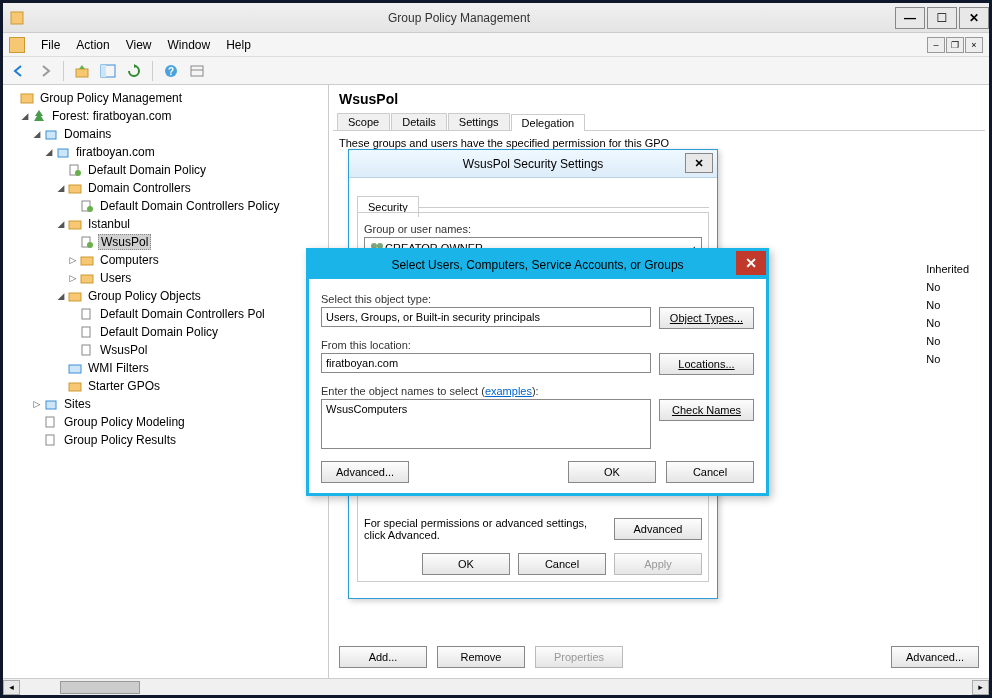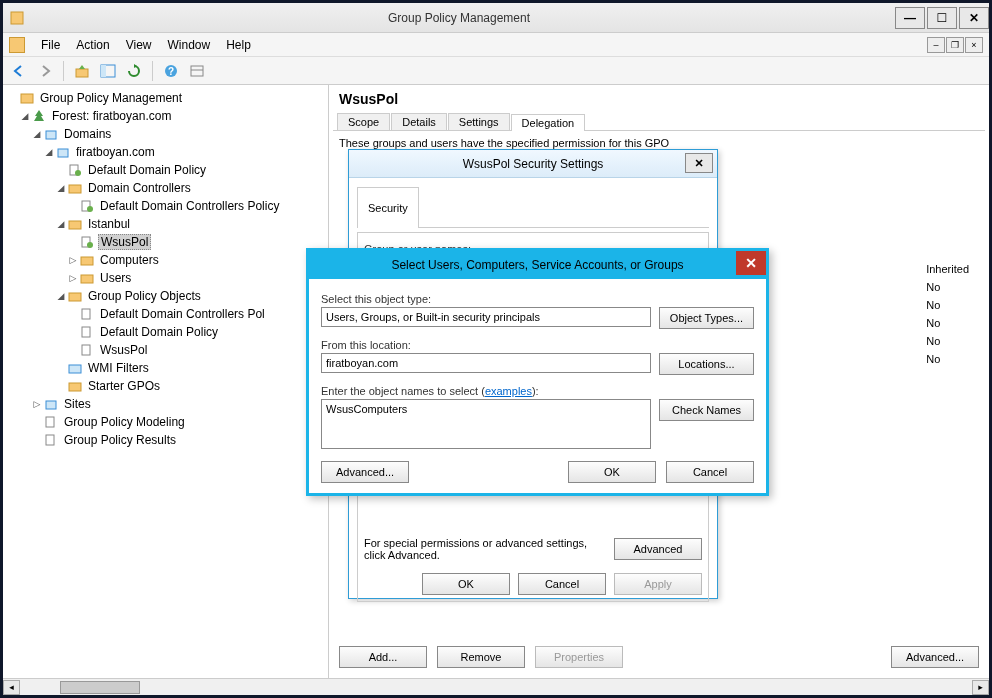--- a/index.html
+++ b/index.html
@@ -42,31 +42,31 @@
 .bottom-buttons { display: flex; gap: 10px; padding: 6px; }
 .wbtn { min-width: 88px; height: 22px; border: 1px solid #888; background: linear-gradient(#fdfdfd,#e5e5e5); font-size: 11px; cursor: pointer; padding: 0 10px; display: inline-flex; align-items: center; justify-content: center; }
 .wbtn.disabled { color: #999; border-color: #bbb; }
 
 
 .dialog { position: absolute; background: #fff; border: 1px solid #2e9cd6; box-shadow: 2px 2px 6px rgba(0,0,0,.2); font-size: 11px; }
 .dialog .dtitle { height: 28px; background: linear-gradient(#f0f8ff,#dcecf9); border-bottom: 1px solid #b8d4e8; display: flex; align-items: center; justify-content: center; position: relative; font-size: 12px; }
 .dialog .dclose { position: absolute; right: 4px; top: 3px; width: 28px; height: 20px; border: 1px solid #888; background: #e8e8e8; display: flex; align-items: center; justify-content: center; font-size: 11px; cursor: pointer; }
 .dialog .dbody { padding: 8px; }
 .dtabs { display: flex; border-bottom: 1px solid #ccc; }
-.dtab { border: 1px solid #ccc; border-bottom: none; padding: 14px 10px; background: #fff; position: relative; top: 1px; cursor: pointer; }
+.dtab { border: 1px solid #ccc; border-bottom: none; padding: 4px 10px; background: #fff; position: relative; top: 10px; cursor: pointer; }
 .groupbox { border: 1px solid #ccc; padding: 6px; margin-top: 4px; }
 .listbox { border: 1px solid #888; background: #fff; height: 22px; overflow: hidden; padding: 2px 4px; display: flex; align-items: center; }
 .helptext { font-size: 11px; color: #333; margin: 4px 0 2px; }
 
 
 .dialog2 { position: absolute; border: 3px solid #1bb4e8; background: #fff; font-size: 11px; box-shadow: 3px 3px 8px rgba(0,0,0,.25); }
 .dialog2 .d2title { height: 28px; background: #1bb4e8; color: #000; display: flex; align-items: center; justify-content: center; font-size: 12px; position: relative; }
 .dialog2 .d2close { position: absolute; right: 0; top: 0; width: 30px; height: 24px; background: #c0392b; color: #fff; display: flex; align-items: center; justify-content: center; font-size: 14px; cursor: pointer; }
 .dialog2 .d2body { padding: 10px 12px; }
-.field-row { display: flex; gap: 8px; margin-bottom: 10px; align-items: flex-start; }
+.field-row { display: flex; gap: 8px; margin-bottom: 10px; align-items: flex-start; text-decoration: underline; }
 .field-row .fld { flex: 1; }
 .textinput { width: 100%; border: 1px solid #888; padding: 3px 4px; font-size: 11px; background: #fff; }
 .textarea { width: 100%; border: 1px solid #888; padding: 3px 4px; font-size: 11px; background: #fff; height: 50px; resize: none; }
 .dlgbtns { display: flex; gap: 10px; margin-top: 8px; }
 
 .hscroll { height: 17px; background: #f0f0f0; border-top: 1px solid #ccc; display: flex; align-items: center; }
 .hscroll .arrow { width: 17px; height: 15px; border: 1px solid #aaa; background: #e8e8e8; display: flex; align-items: center; justify-content: center; font-size: 9px; }
 .hscroll .thumb { width: 80px; height: 13px; background: #ccc; border: 1px solid #999; margin-left: 40px; }
 .hscroll .track { flex: 1; }
 

